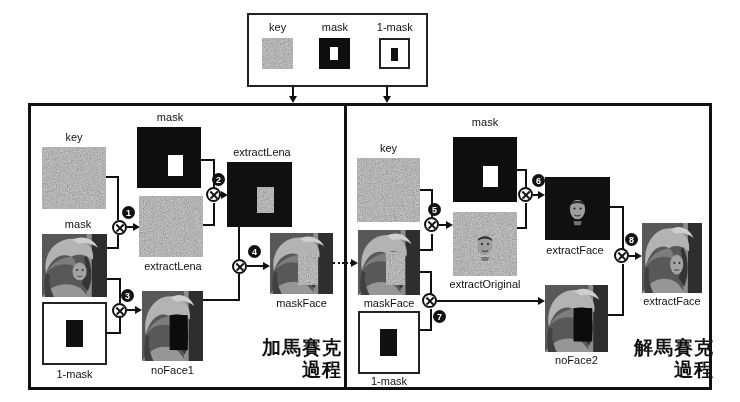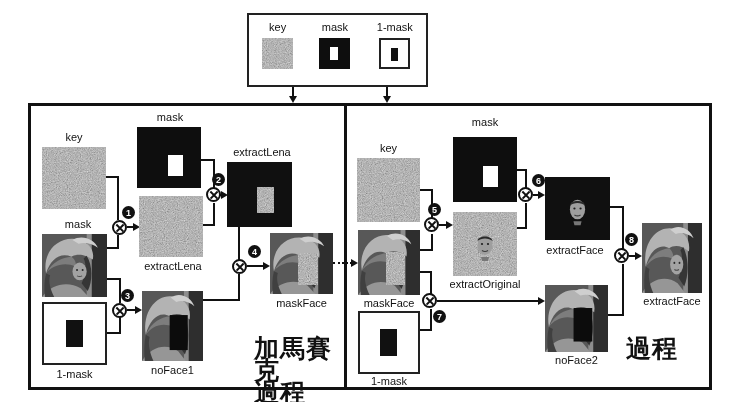--- a/index.html
+++ b/index.html
@@ -7,21 +7,21 @@
         font-family:"Liberation Sans","DejaVu Sans",sans-serif;color:#111;}
   
   .legend-box{position:absolute;border:2px solid #222;background:#fff;display:flex;
               justify-content:space-around;align-items:flex-start;padding-top:6px;box-sizing:border-box;}
   .lg-item{display:flex;flex-direction:column;align-items:center;gap:5px;}
   .lg-label{font-size:11px;line-height:12px;}
   .frame{position:absolute;border:3px solid #111;box-sizing:border-box;background:#fff;}
   .divider{position:absolute;background:#111;}
   
   .lbl{position:absolute;font-size:11px;line-height:13px;text-align:center;white-space:nowrap;}
-  .title{position:absolute;font-size:25px;font-weight:bold;line-height:22px;text-align:left;letter-spacing:1px;}
+  .title{position:absolute;font-size:19px;font-weight:bold;line-height:22px;text-align:right;letter-spacing:1px;}
   
   .blk{position:absolute;background:#0e0e0e;}
   .wrect{position:absolute;background:#fff;}
   .invmask{position:absolute;background:#fff;border:2px solid #222;box-sizing:border-box;}
   .brect{position:absolute;background:#111;}
   .thumb{position:absolute;display:block;}
   
   .hl{position:absolute;background:#111;height:2px;}
   .vl{position:absolute;background:#111;width:2px;}
   .dl{position:absolute;height:0;border-top:2px dotted #111;}
@@ -271,16 +271,17 @@
       <rect x="29" y="22" width="19" height="32" fill="#0c0c0c"></rect>
   </svg>
   <div class="lbl" style="left:545px;top:354px;width:63px;">noFace2</div>
 
   <svg class="thumb" style="left:642px;top:223px;" width="60" height="70" viewBox="0 0 64 64" preserveAspectRatio="none">
       <use href="#lenaArt"></use>
     </svg>
   <div class="lbl" style="left:633px;top:295px;width:78px;">extractFace</div>
 
   <div class="title" style="left:626px;top:337px;width:88px;">
+    <div>解馬賽克</div>
     <div>過程</div>
   </div>
 
 </div>
 
 </body></html>

